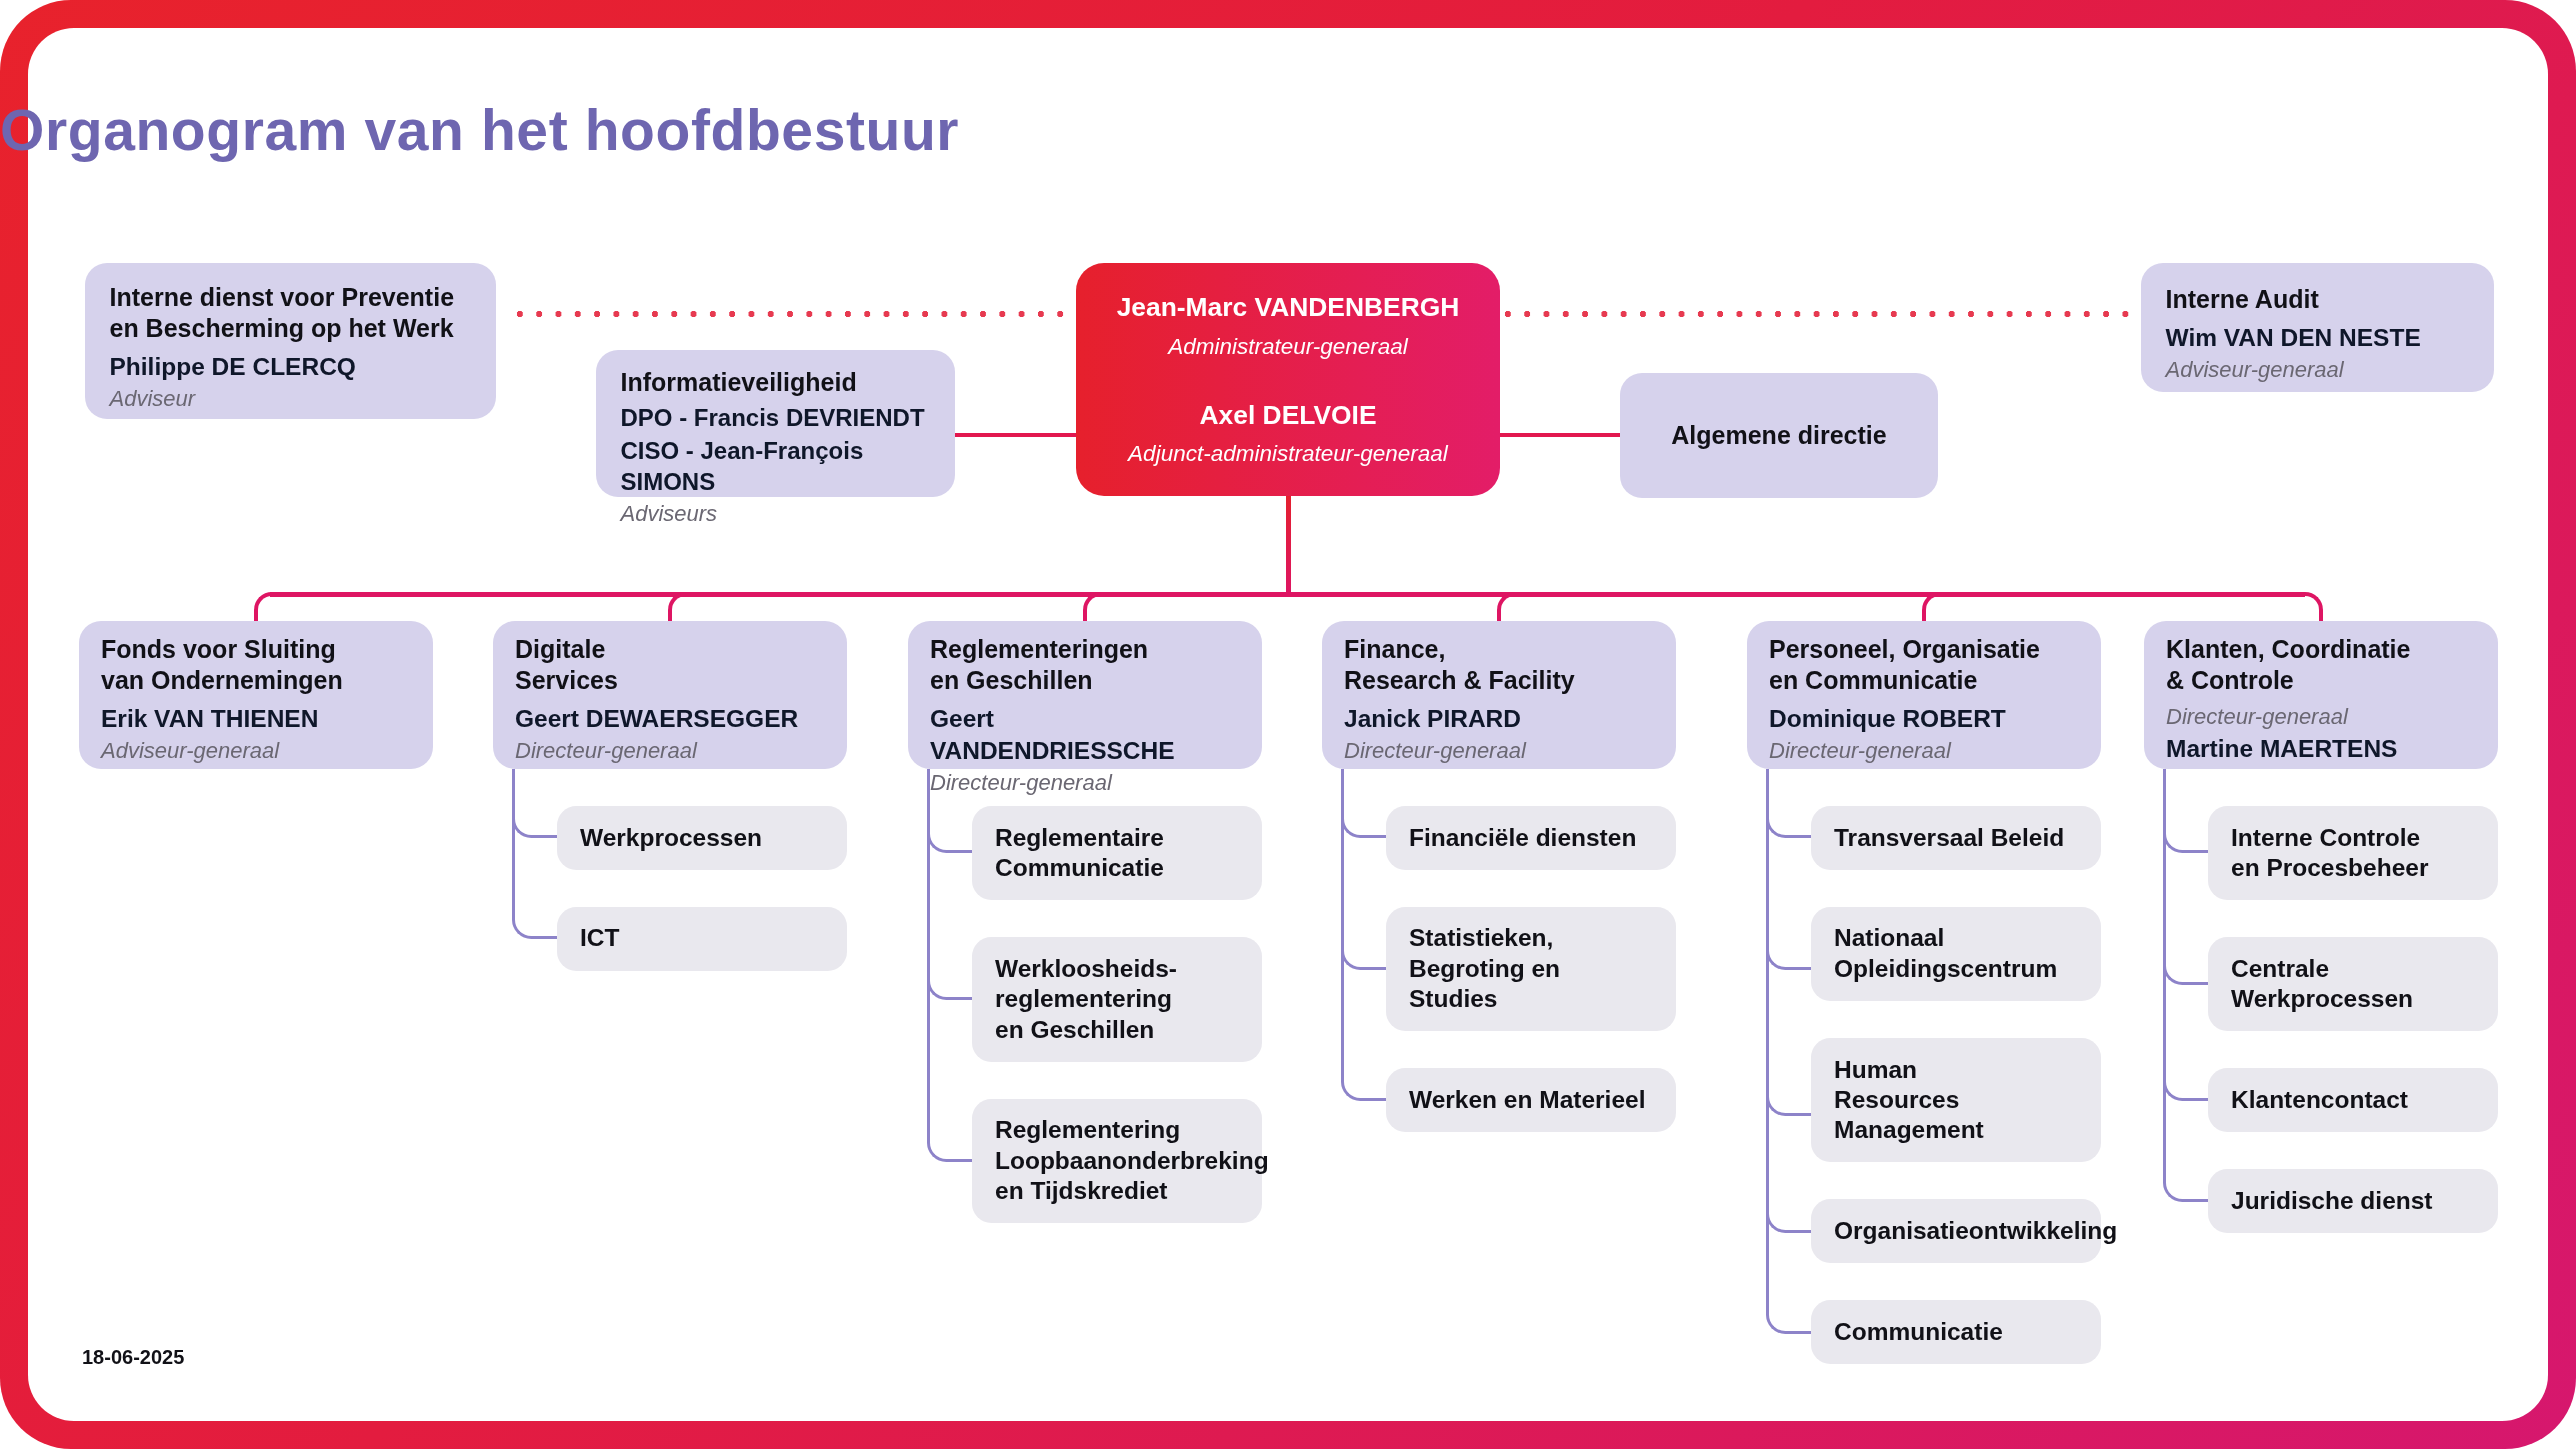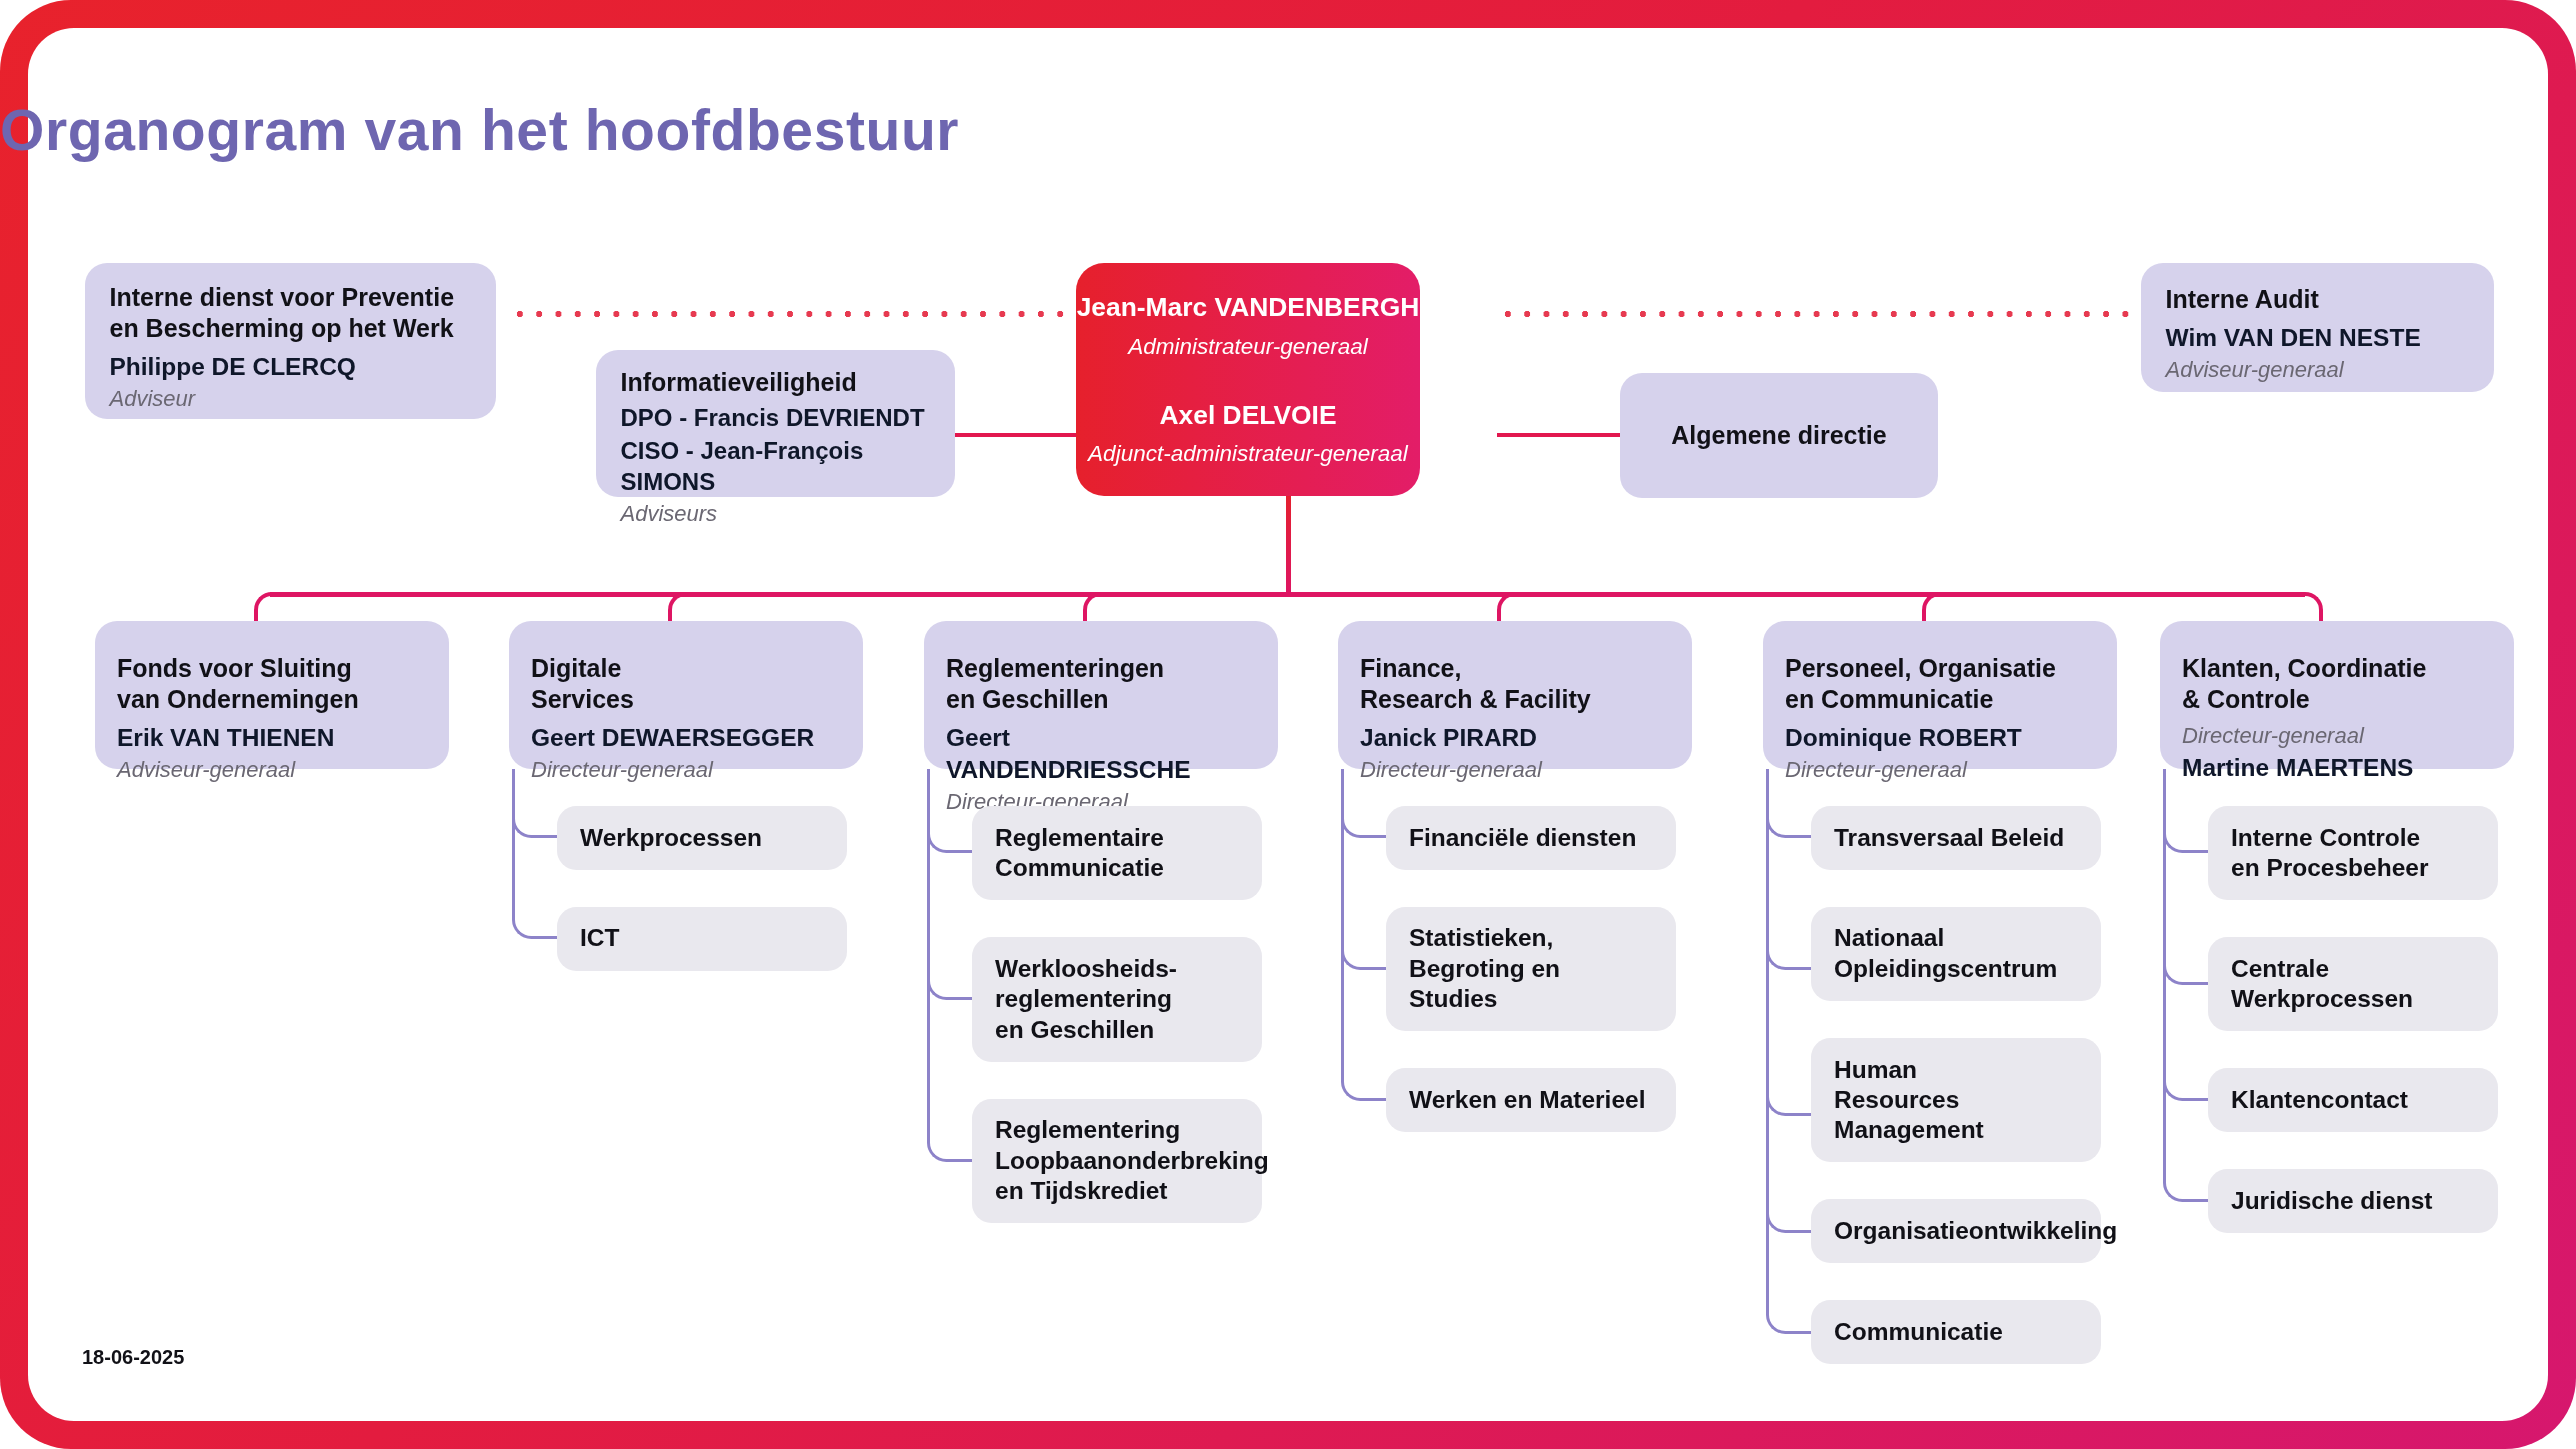--- a/index.html
+++ b/index.html
@@ -35,21 +35,21 @@
     border-radius: 22px;
     box-sizing: border-box;
     padding: 19.3px 24.5px;
     z-index: 2;
   }
   .box-title { font-size: 25px; font-weight: bold; color: #111117; line-height: 1.22; white-space: pre-line; }
   .box-name  { font-size: 24.5px; font-weight: bold; color: #0f172a; line-height: 1.3; margin-top: 7.7px; }
   .box-role  { font-size: 22px; font-style: italic; color: #6a6772; line-height: 1.3; margin-top: 2.6px; }
   
   .central-box {
-    position: absolute; left: 1076px; top: 263px; width: 344px; height: 233px;
+    position: absolute; left: 1076px; top: 263px; width: 424px; height: 233px;
     border-radius: 28px;
     background: linear-gradient(90deg, #e6202c 0%, #e31d68 100%);
     color: #ffffff;
     display: flex; flex-direction: column; justify-content: center; align-items: center;
     text-align: center;
     z-index: 2;
   }
   .central-name { font-size: 26.4px; font-weight: bold; line-height: 1.2; }
   .central-role { font-size: 22.5px; font-style: italic; margin-top: 9px; line-height: 1.2; }
   .central-gap { height: 40px; }
@@ -64,23 +64,22 @@
   
   .dept-col { position: absolute; top: 621px; width: 354px; z-index: 2; }
   .col1 { left: 79px; }  .col2 { left: 493px; }  .col3 { left: 908px; }
   .col4 { left: 1322px; } .col5 { left: 1747px; } .col6 { left: 2144px; }
   .dept-box {
     position: relative;
     background: #d6d2ec;
     border-radius: 22px;
     box-sizing: border-box;
     width: 354px; height: 148px;
-    padding: 32px 22px;
-    z-index: 2;
-    margin-left: 16px;
+    padding: 13px 22px;
+    z-index: 2;
   }
   .unit-box {
     position: relative;
     background: #e9e8ee;
     border-radius: 19.3px;
     box-sizing: border-box;
     width: 290px;
     margin-left: 64px;
     margin-top: 37px;
     padding: 16.7px 23px;

